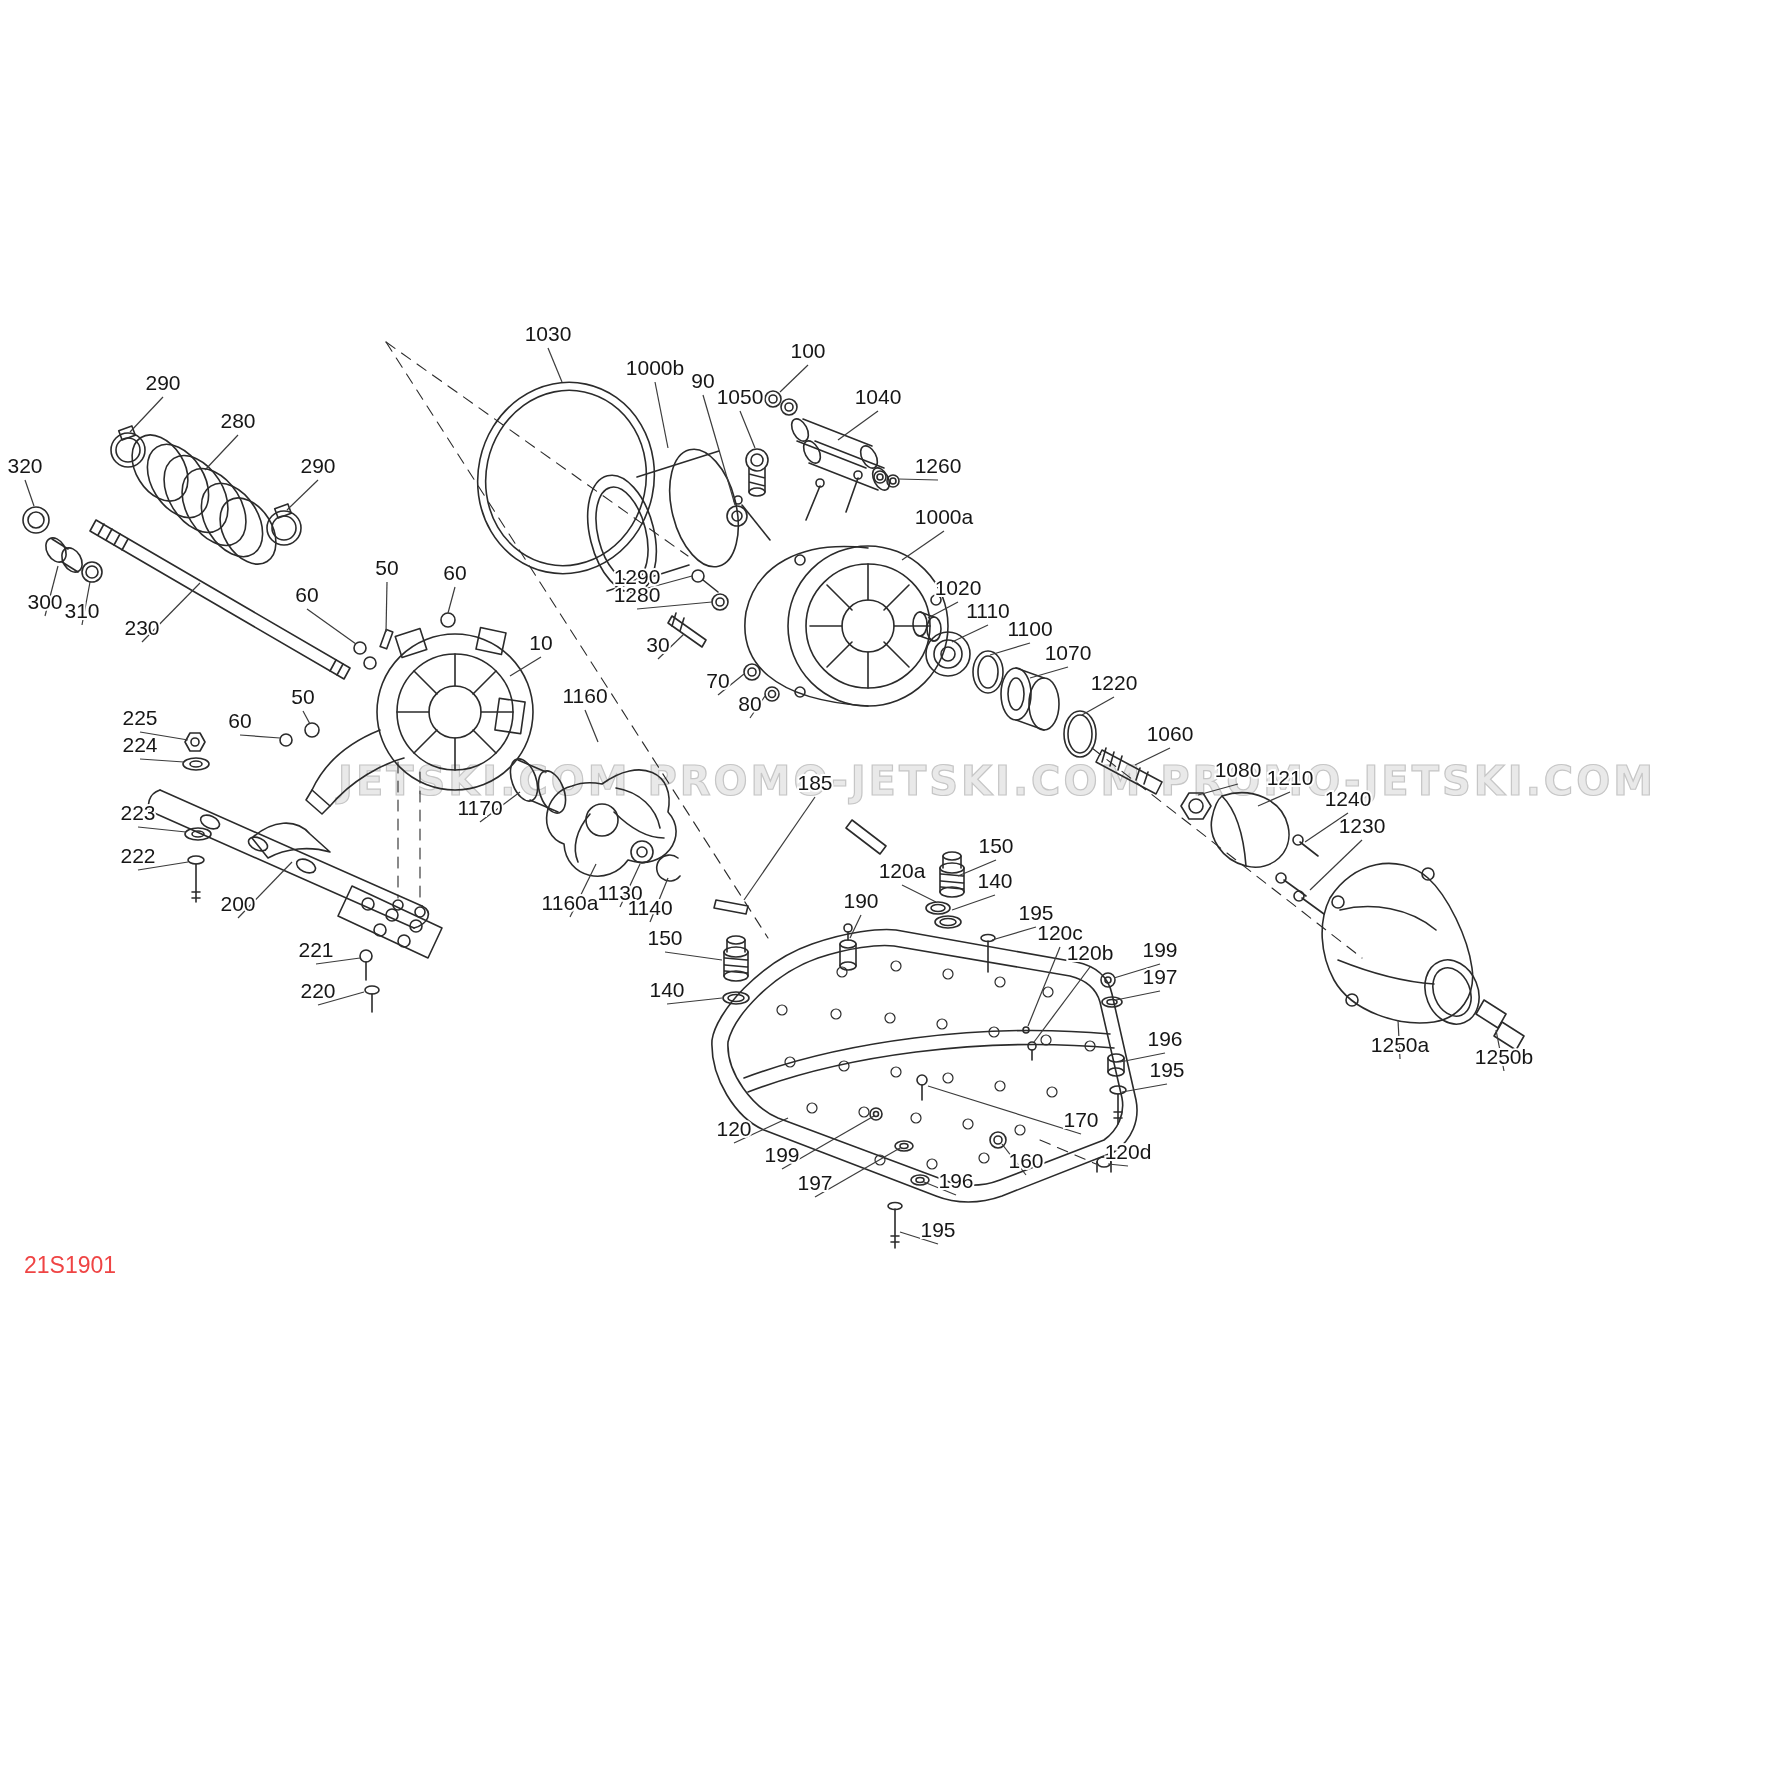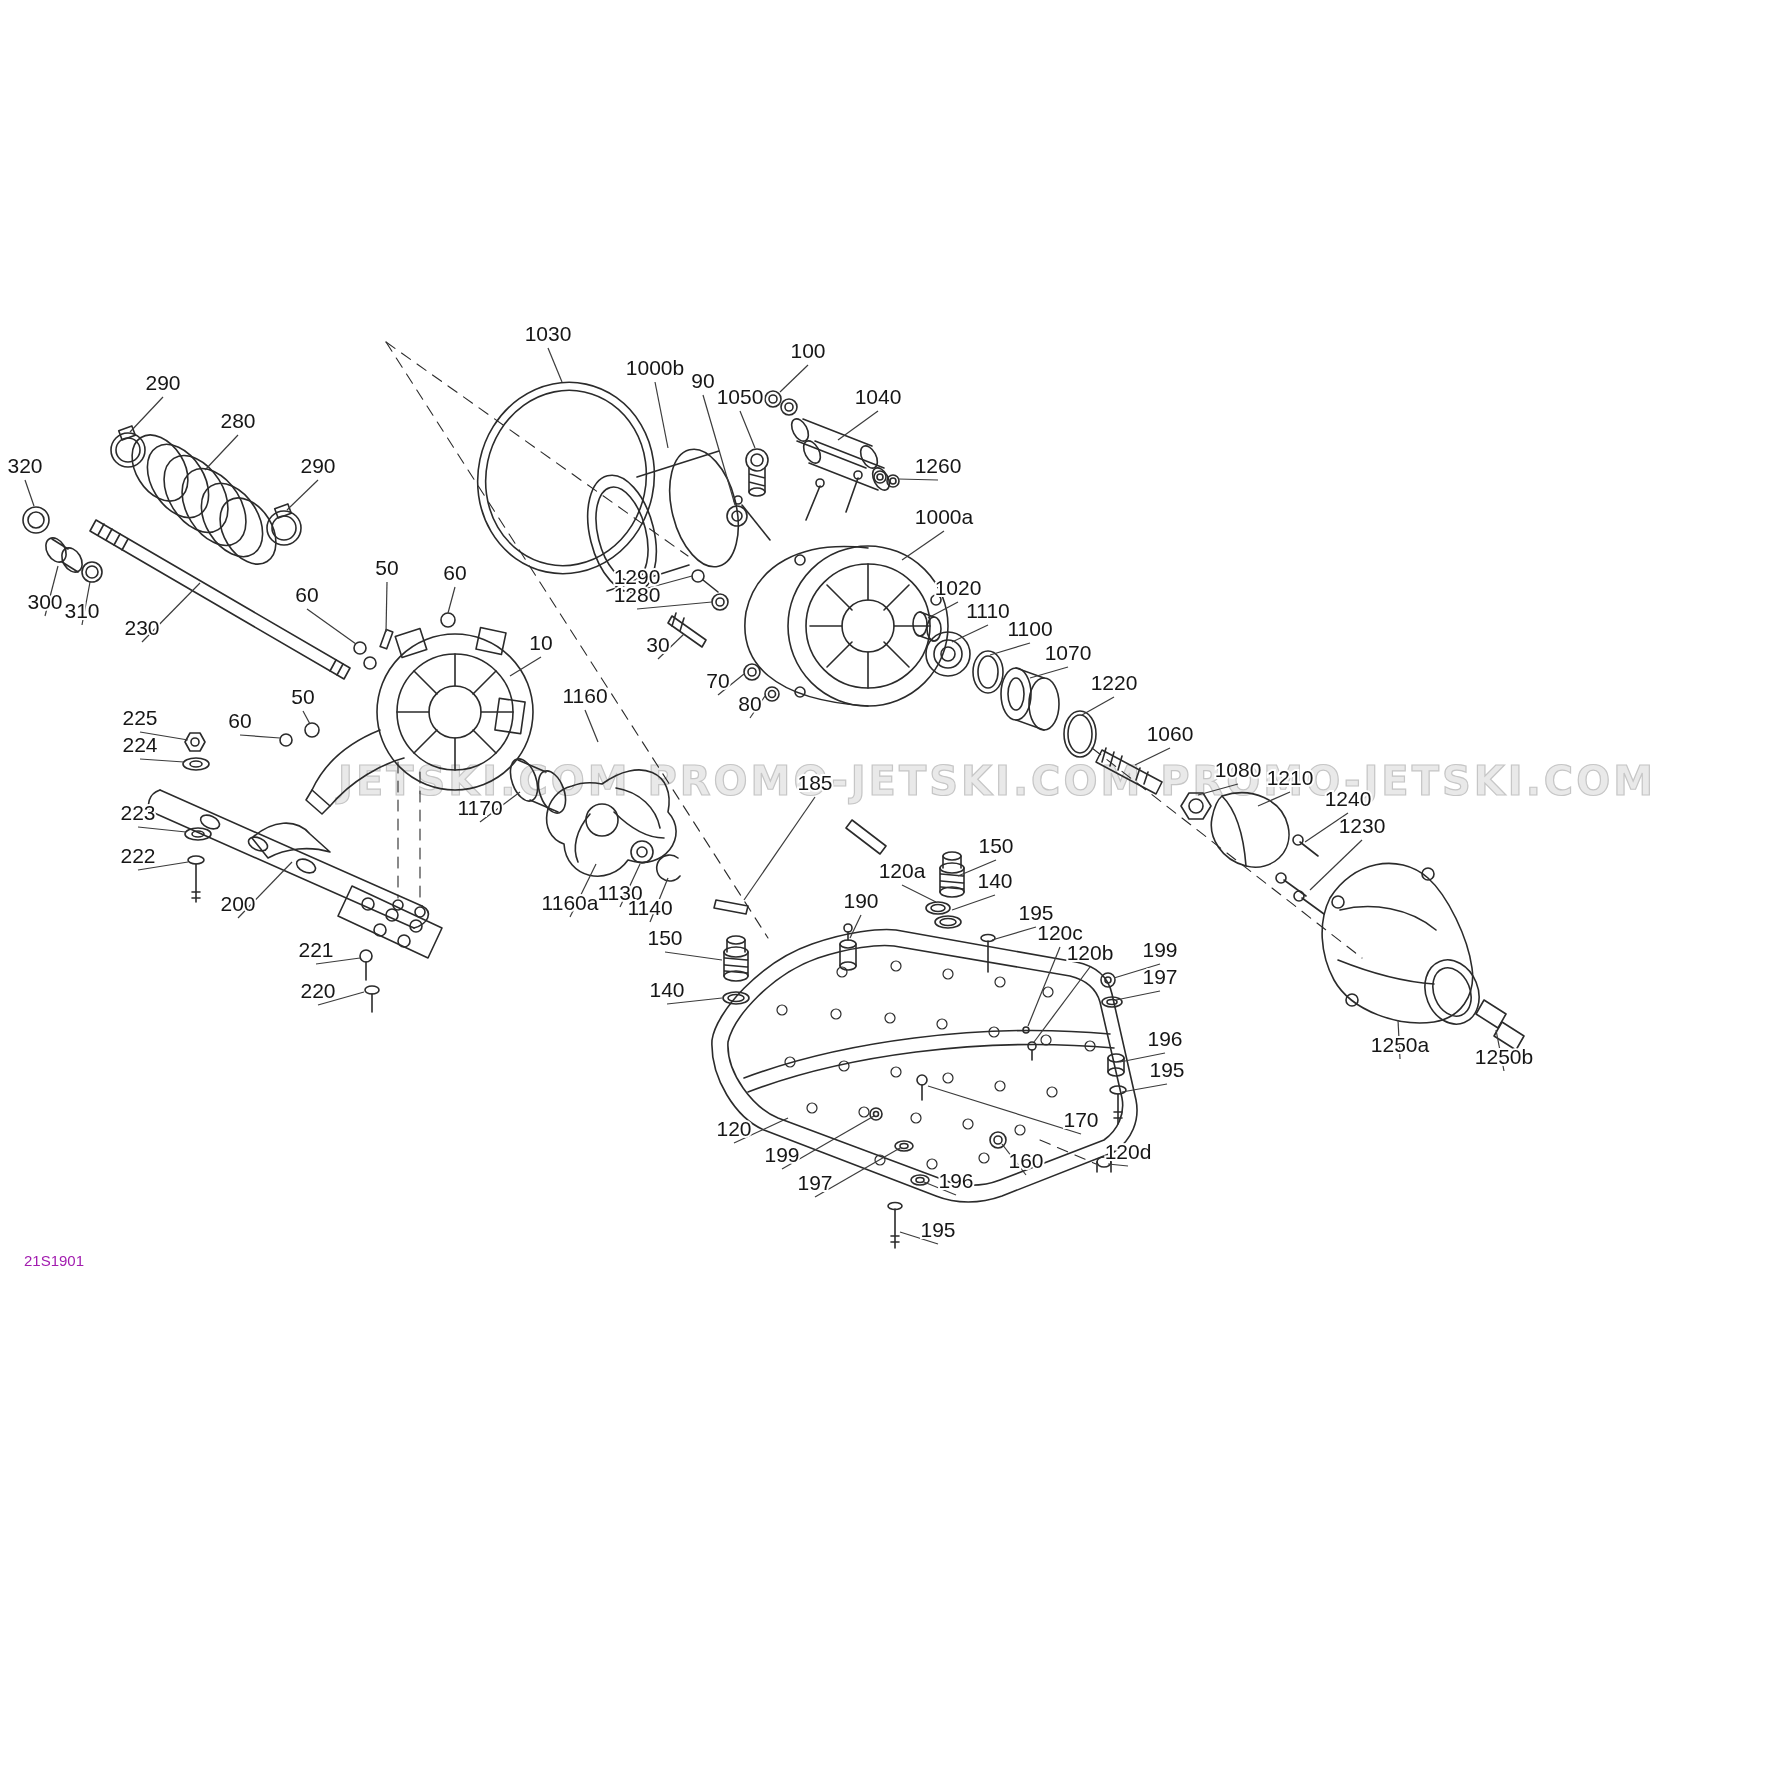--- a/index.html
+++ b/index.html
@@ -13,21 +13,21 @@
     color:#e9e9e9;-webkit-text-stroke:1.2px #c6c6c6;user-select:none;
   }
   svg.art{position:absolute;left:0;top:0;z-index:2;}
   svg.callouts{position:absolute;left:0;top:0;z-index:3;}
   svg.callouts text{
     text-anchor:middle;font-family:"Liberation Sans",sans-serif;font-size:21px;fill:#161616;
     stroke:#ffffff;stroke-width:4px;paint-order:stroke;
   }
   svg.callouts line{stroke:#3c3c3c;stroke-width:1.2;}
   .drawing-code{
-    position:absolute;left:24px;top:1252px;z-index:3;font-size:15px;color:#a21caf;
+    position:absolute;left:24px;top:1252px;z-index:3;font-size:23px;color:#ef4444;
   }
 </style>
 </head>
 <body>
 
 <div class="stage">
 
   <div class="watermark">JETSKI.COM  PROMO-JETSKI.COM  PROMO-JETSKI.COM</div>
 
   <svg class="art" width="1785" height="1785" viewBox="0 0 1785 1785">

